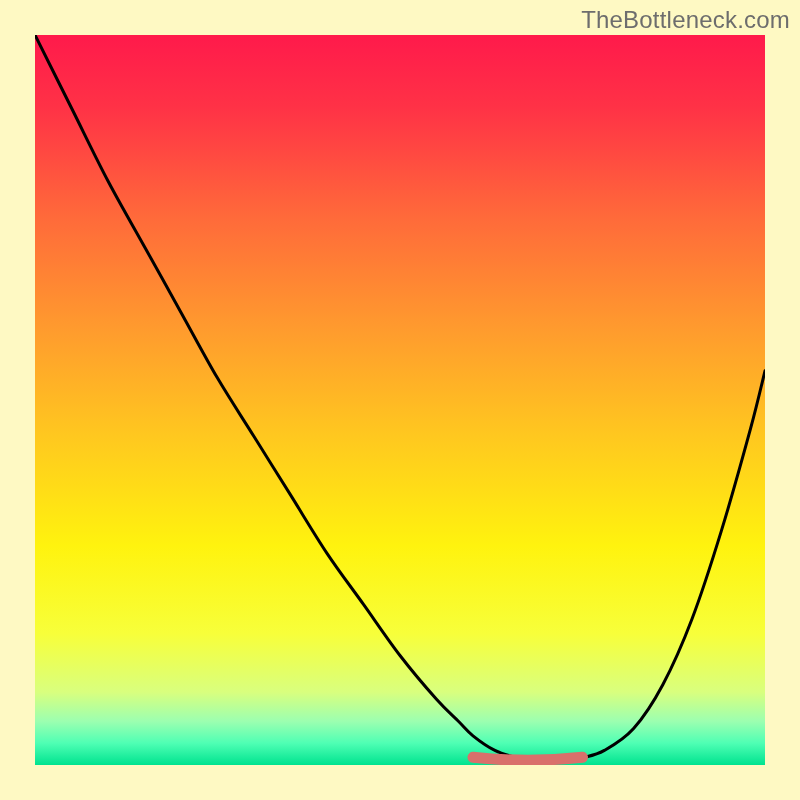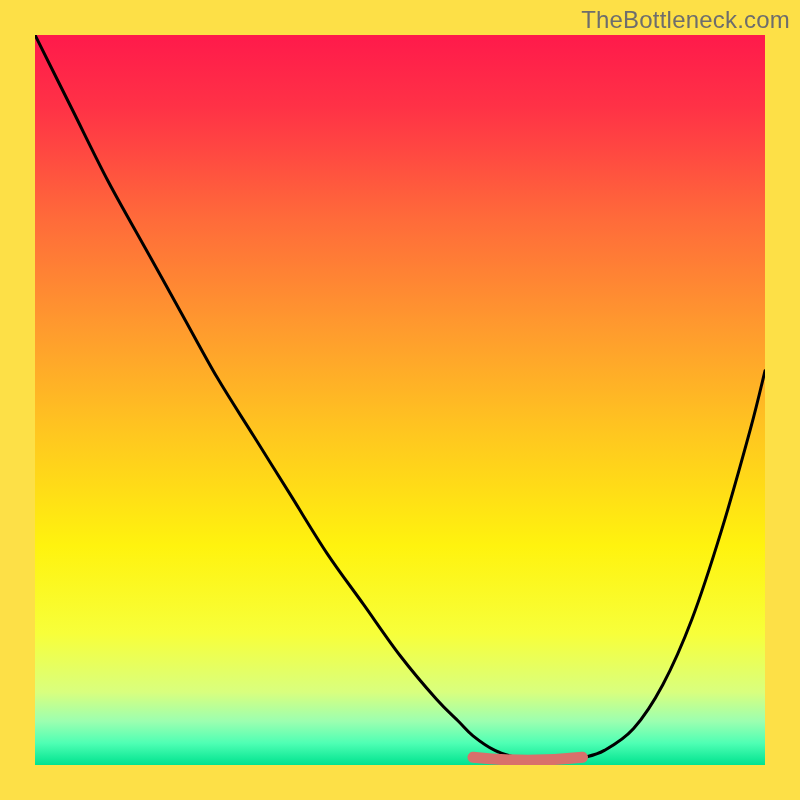--- a/index.html
+++ b/index.html
@@ -10,21 +10,21 @@
     background: #000;
     overflow: hidden;
     font-family: Arial, Helvetica, sans-serif;
   }
   .frame {
     position: absolute;
     left: 0;
     top: 0;
     width: 800px;
     height: 800px;
-    background: #fde047;
+    background: #fef9c3;
     text-decoration: underline;
   }
   .plot {
     position: absolute;
     left: 35px;
     top: 35px;
     width: 730px;
     height: 730px;
     overflow: hidden;
   }

